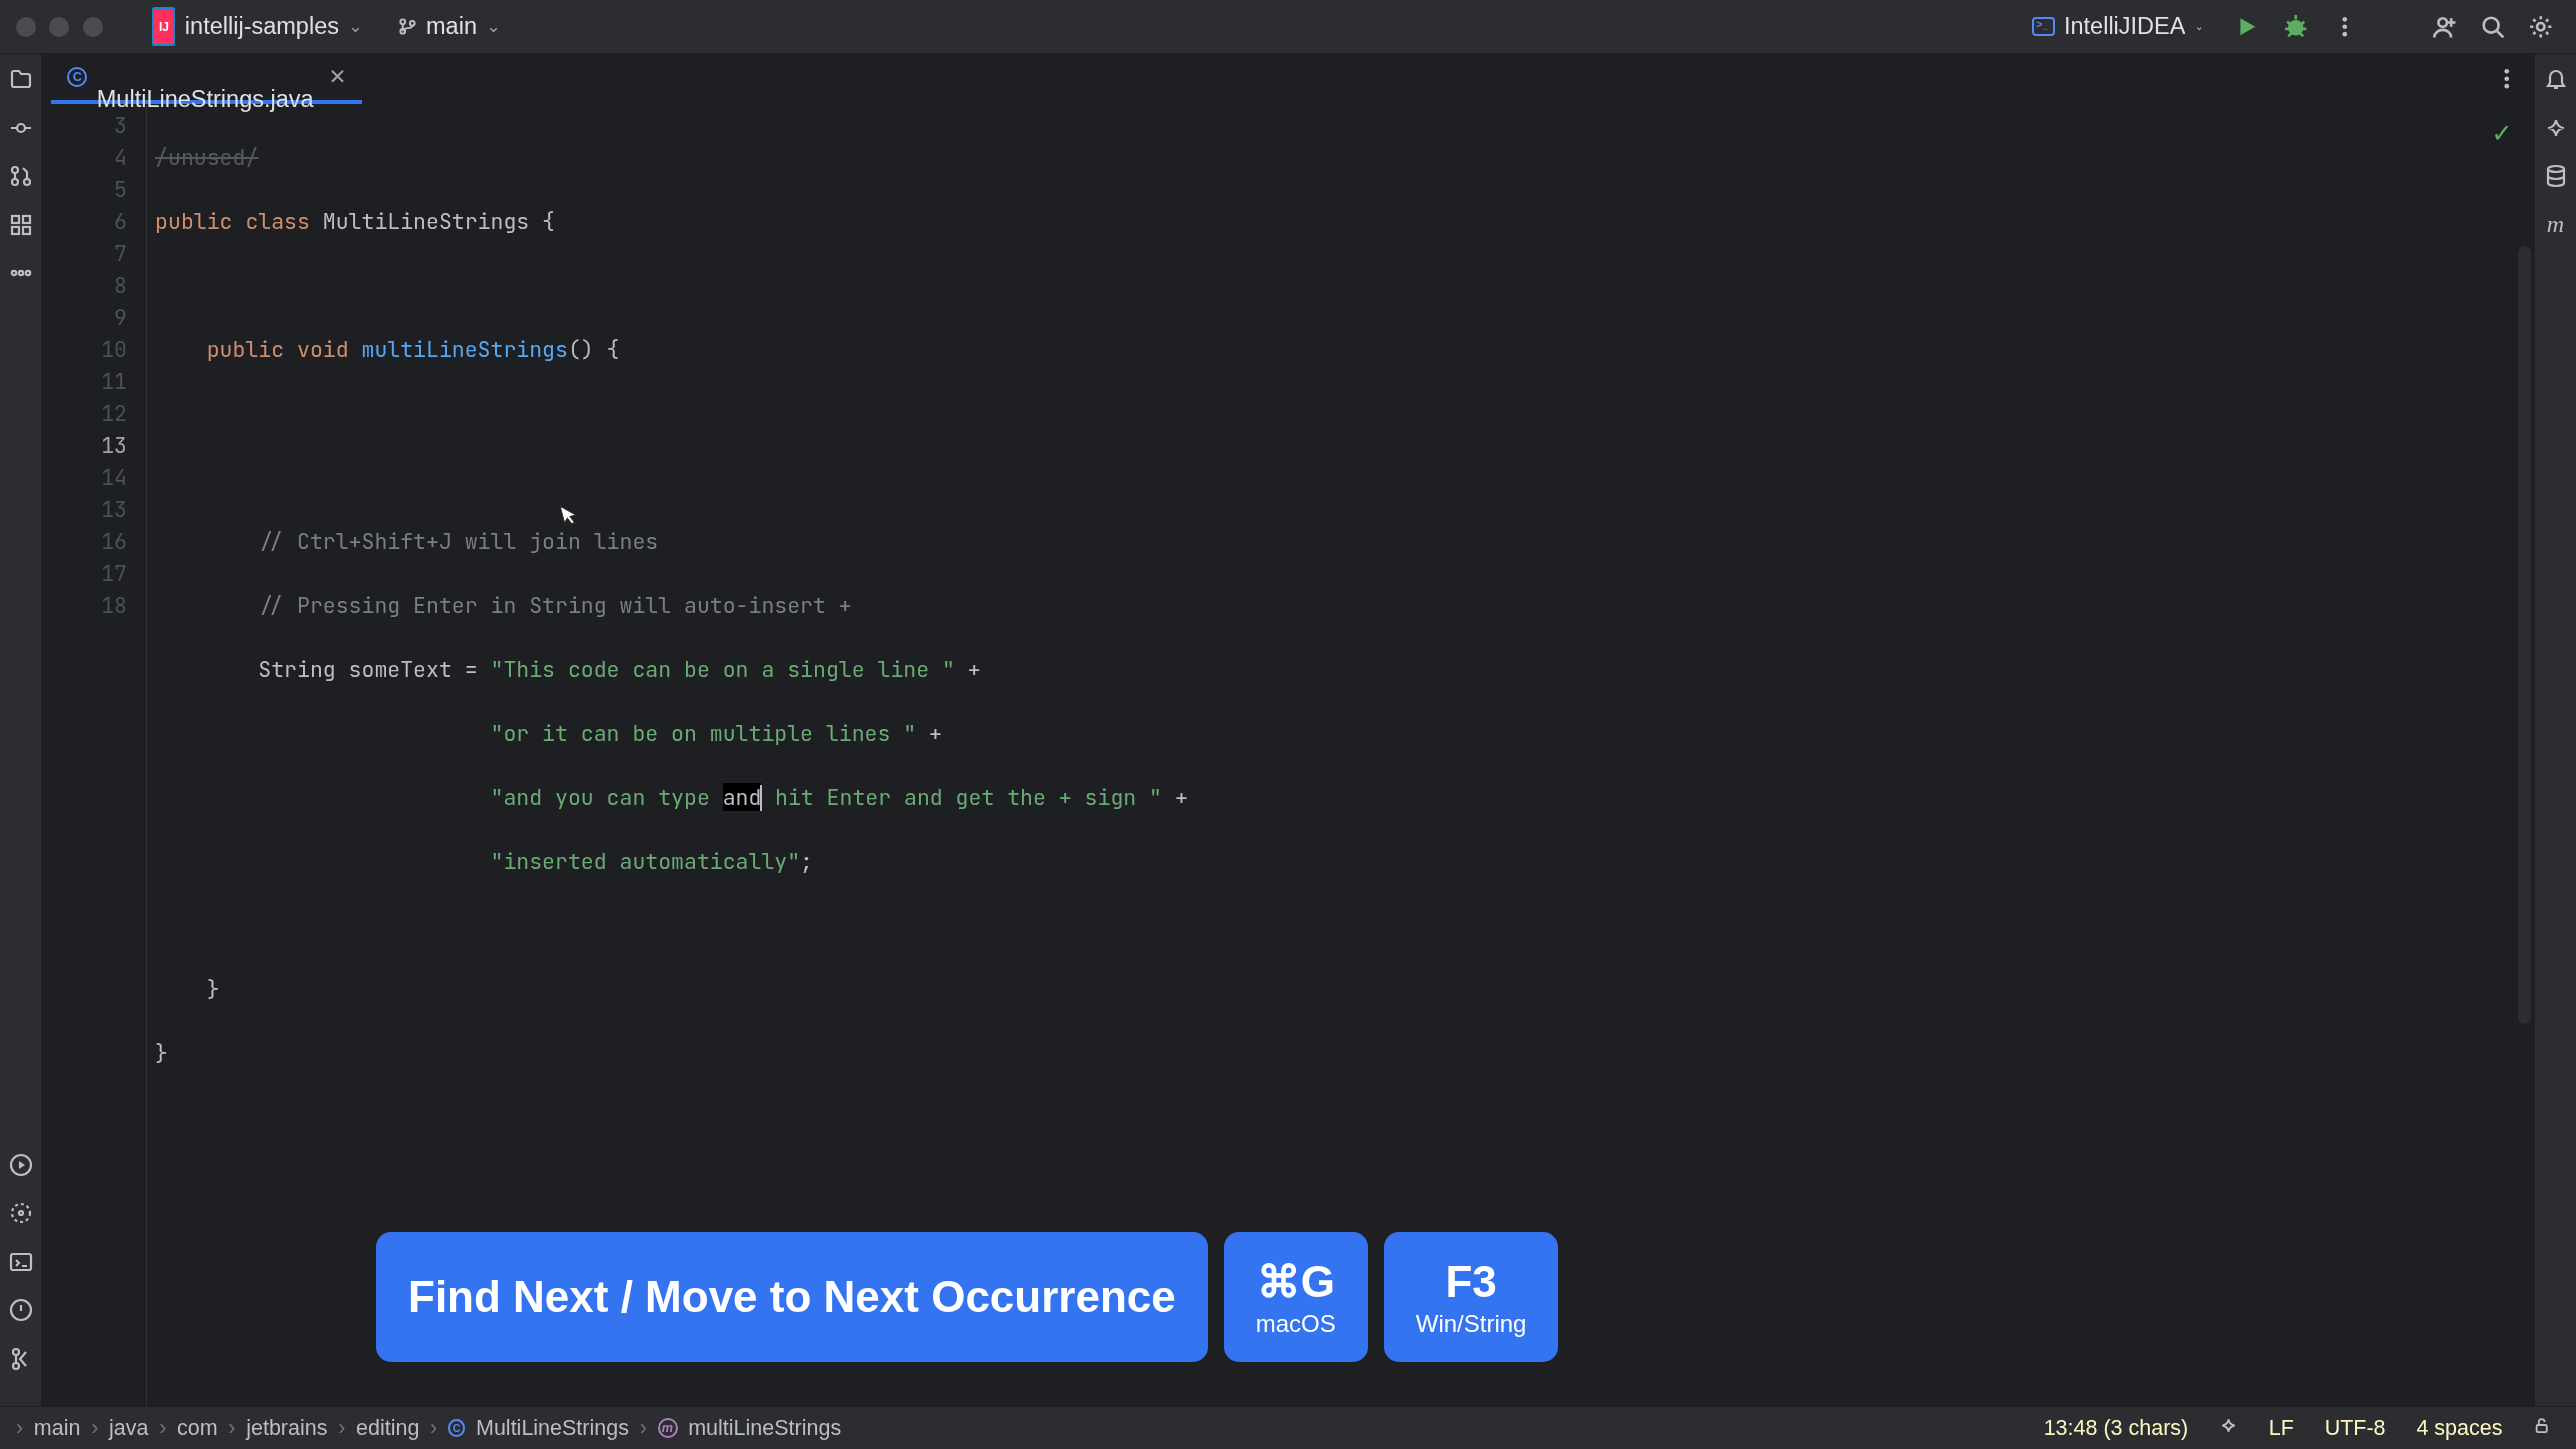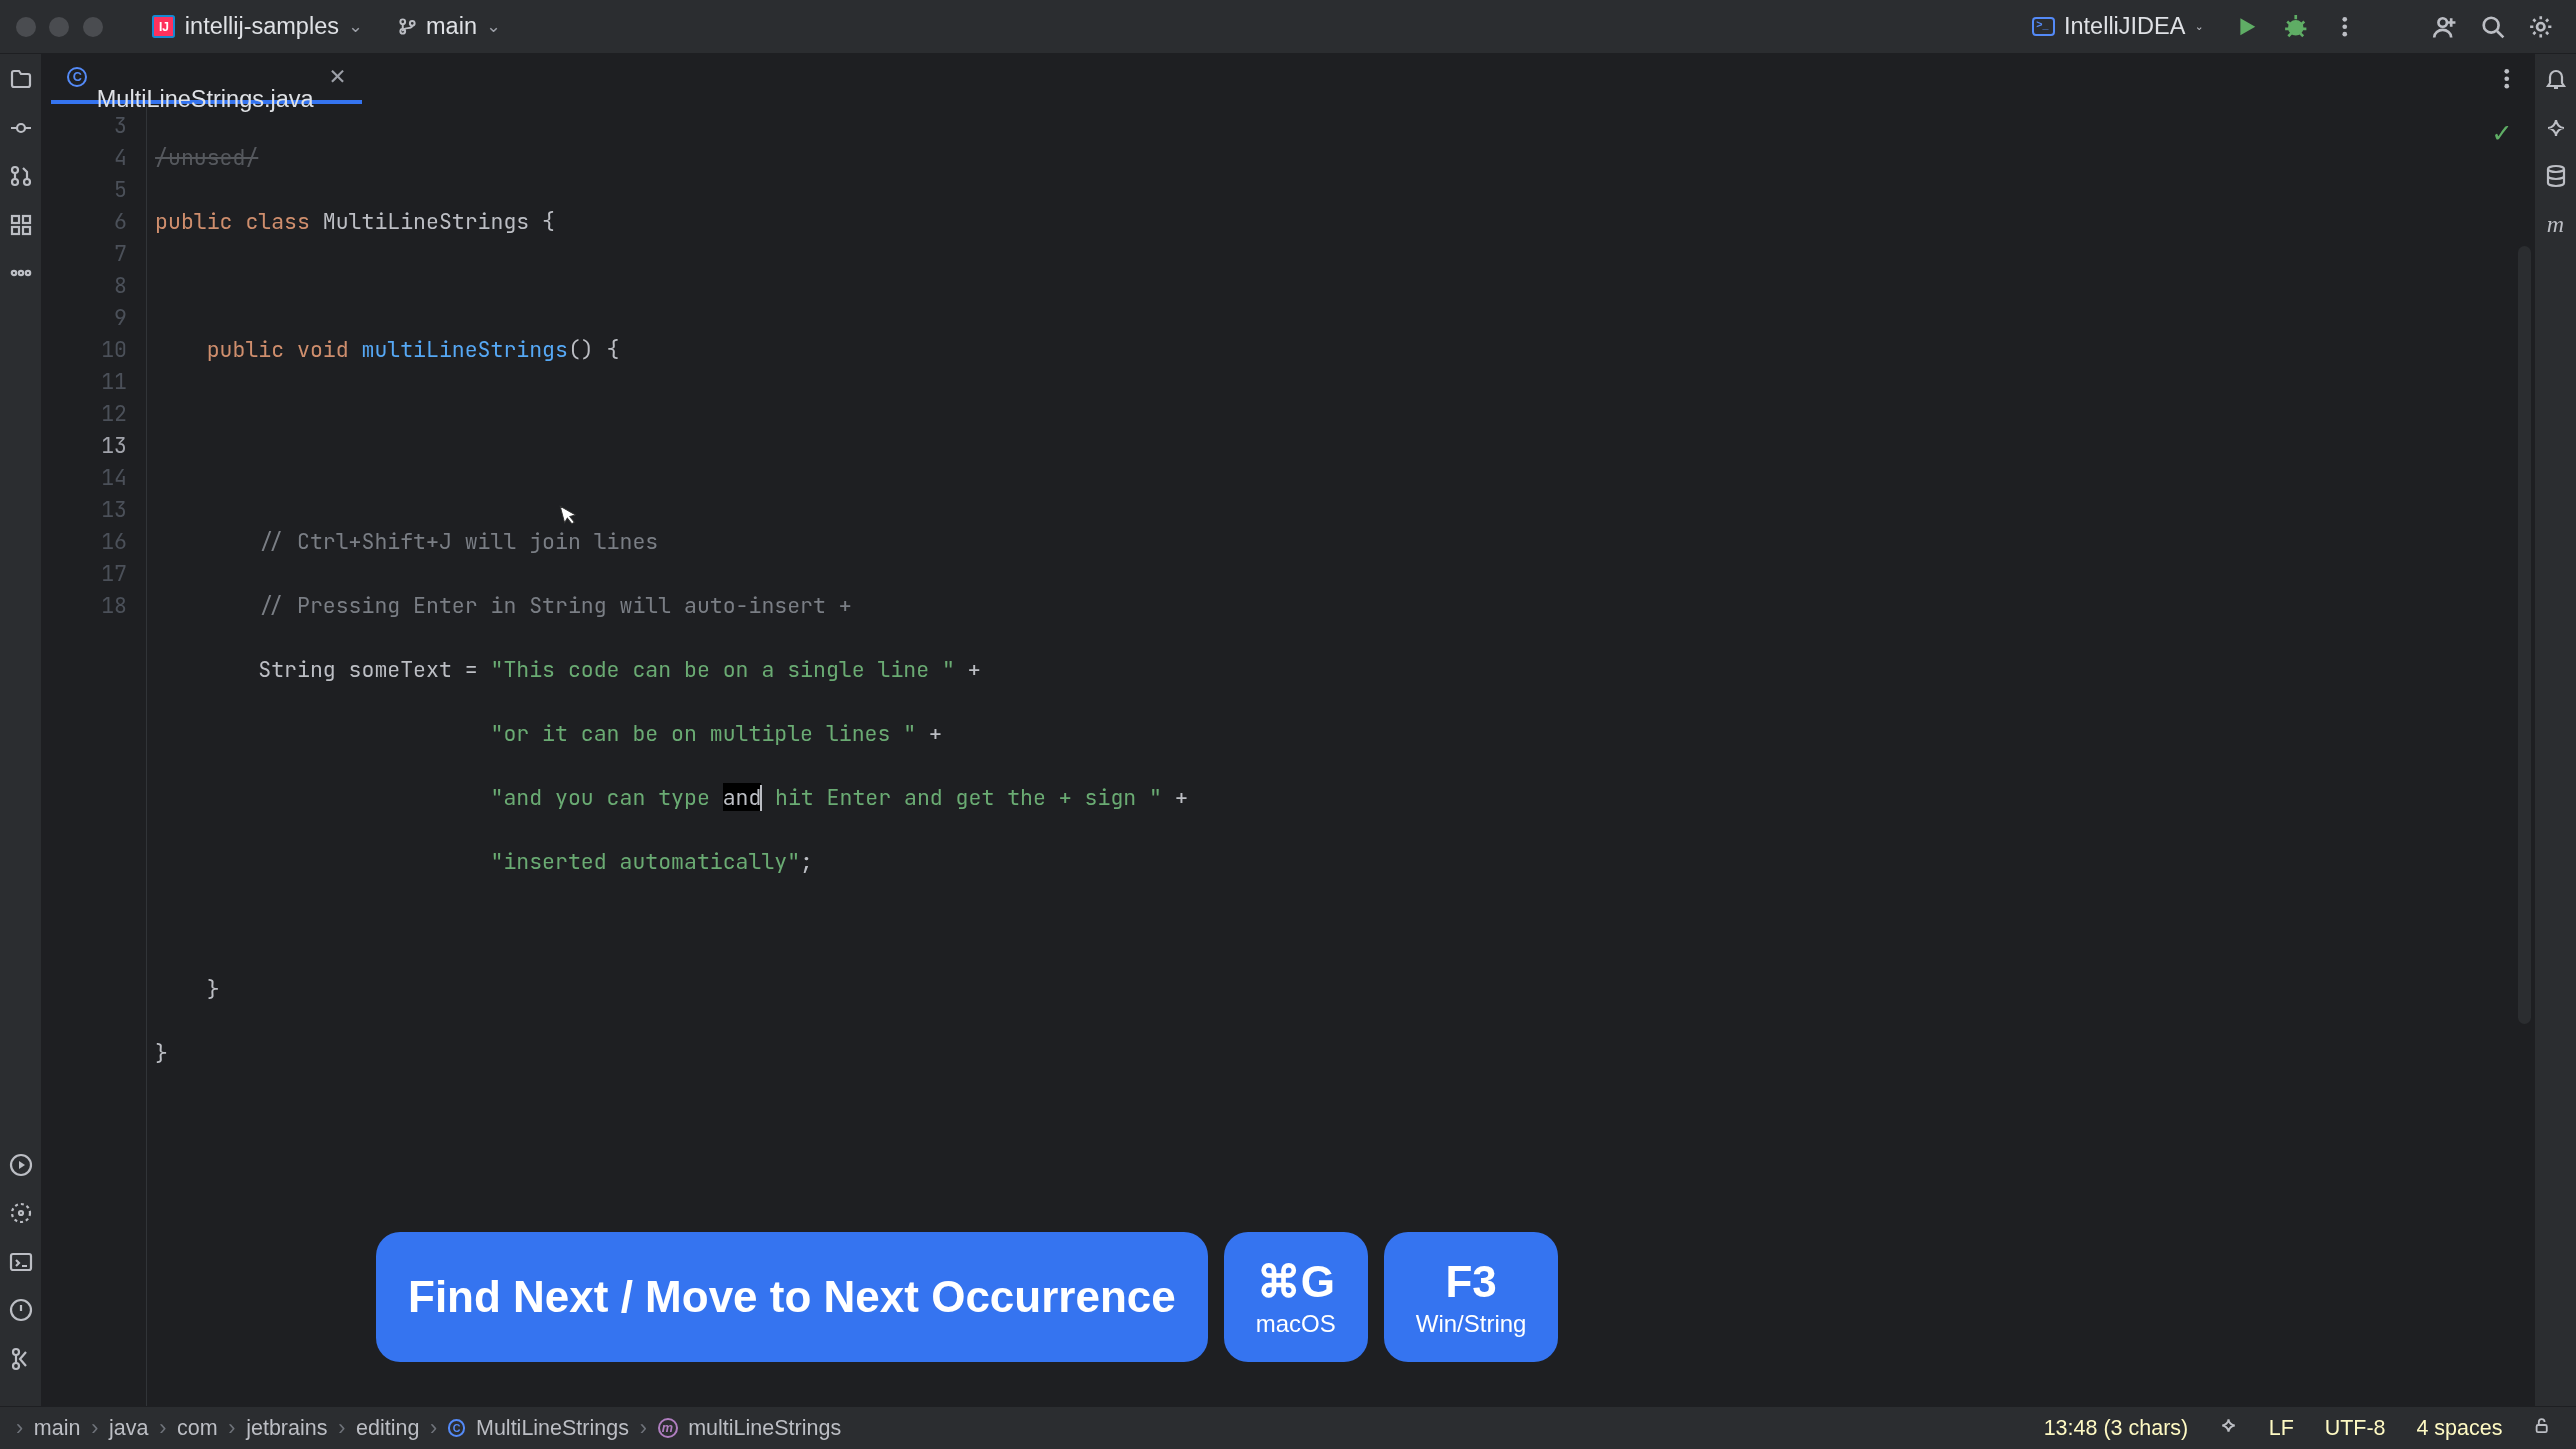--- a/index.html
+++ b/index.html
@@ -25,21 +25,21 @@
 .traffic-light { width: 20px; height: 20px; border-radius: 50%; background: #4a4c50; }
 .titlebar-group {
   display: flex;
   align-items: center;
   gap: 9.4px;
   padding: 5.4px 12px;
   border-radius: 6.7px;
 }
 .titlebar-group .chev { font-size: 17.4px; color: #9da0a8; }
 .proj-icon {
-  width: 23px; height: 23px;
+  width: 23px; height: 39px;
   background: #fe315d;
   border: 2px solid #1588d1;
   border-radius: 2.7px;
   display: flex;
   align-items: center;
   justify-content: center;
   font-size: 12px;
   font-weight: 900;
   color: #fff;
 }
@@ -234,21 +234,21 @@
 .shortcut-overlay {
   position: absolute;
   left: 376px;
   bottom: 87px;
   display: flex;
   gap: 16px;
 }
 .shortcut-panel {
   background: #3574f0;
   color: #fff;
-  border-radius: 24px;
+  border-radius: 15px;
   padding: 24px 32px;
   display: flex;
   flex-direction: column;
   justify-content: center;
   align-items: center;
 }
 .shortcut-main {
   font-size: 44px;
   font-weight: 700;
 }

